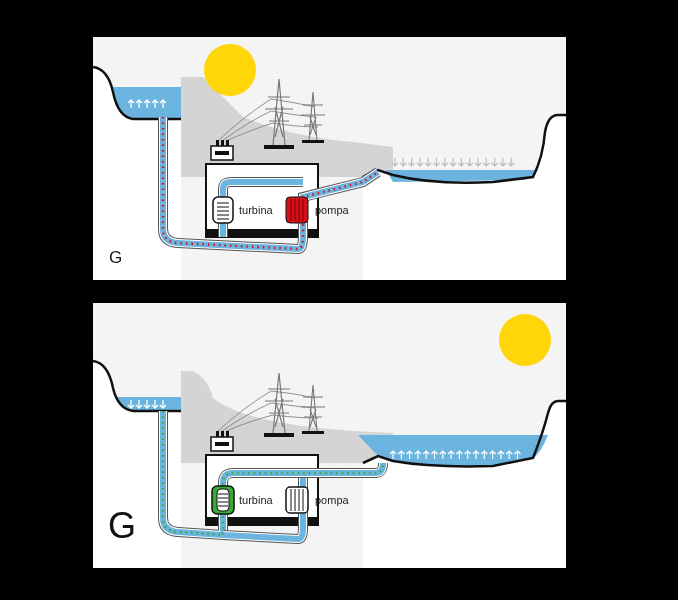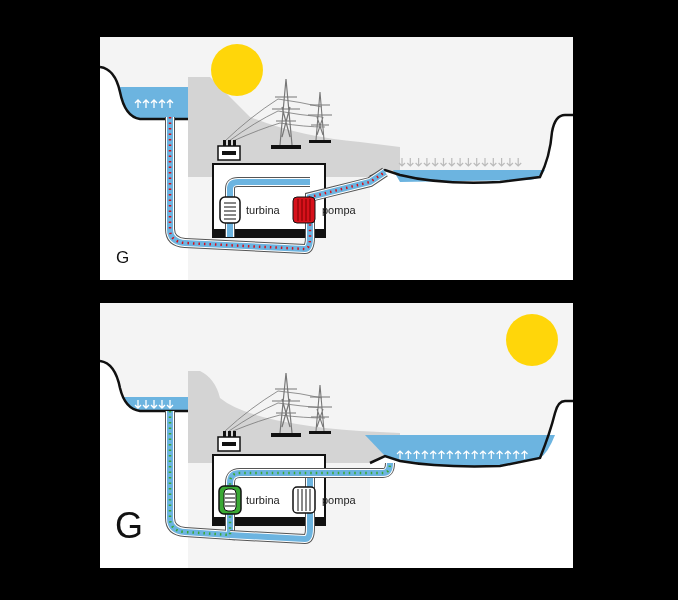--- a/index.html
+++ b/index.html
@@ -1,17 +1,17 @@
 <!DOCTYPE html>
 <html><head>
 <meta charset="utf-8">
 <style>
   html, body { margin:0; padding:0; background:#000; }
   body { width:678px; height:600px; position:relative; overflow:hidden; font-family:"Liberation Sans", sans-serif; }
-  .panel { position:absolute; left:100px; width:473px; height:243px; background:#f4f4f4; overflow:hidden; }
+  .panel { position:absolute; left:93px; width:473px; height:243px; background:#f4f4f4; overflow:hidden; }
   #panel-top { top:37px; }
   #panel-bottom { top:303px; height:265px; }
   svg { display:block; }
   .lbl { font-family:"Liberation Sans", sans-serif; font-size:11px; fill:#222; }
   .g-small { font-family:"Liberation Sans", sans-serif; font-size:17px; fill:#111; }
   .g-big { font-family:"Liberation Sans", sans-serif; font-size:36px; fill:#111; }
 </style>
 </head>
 <body>
 

